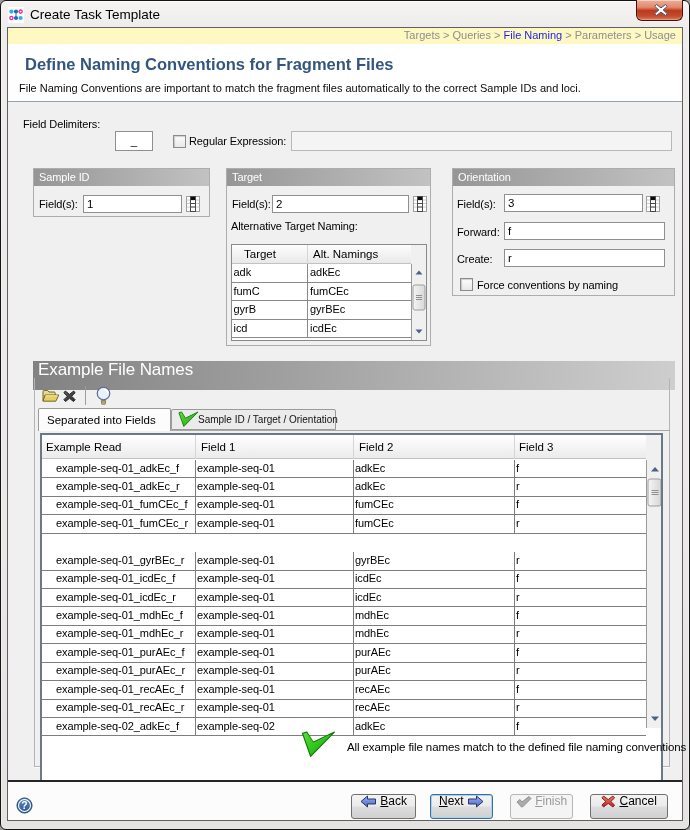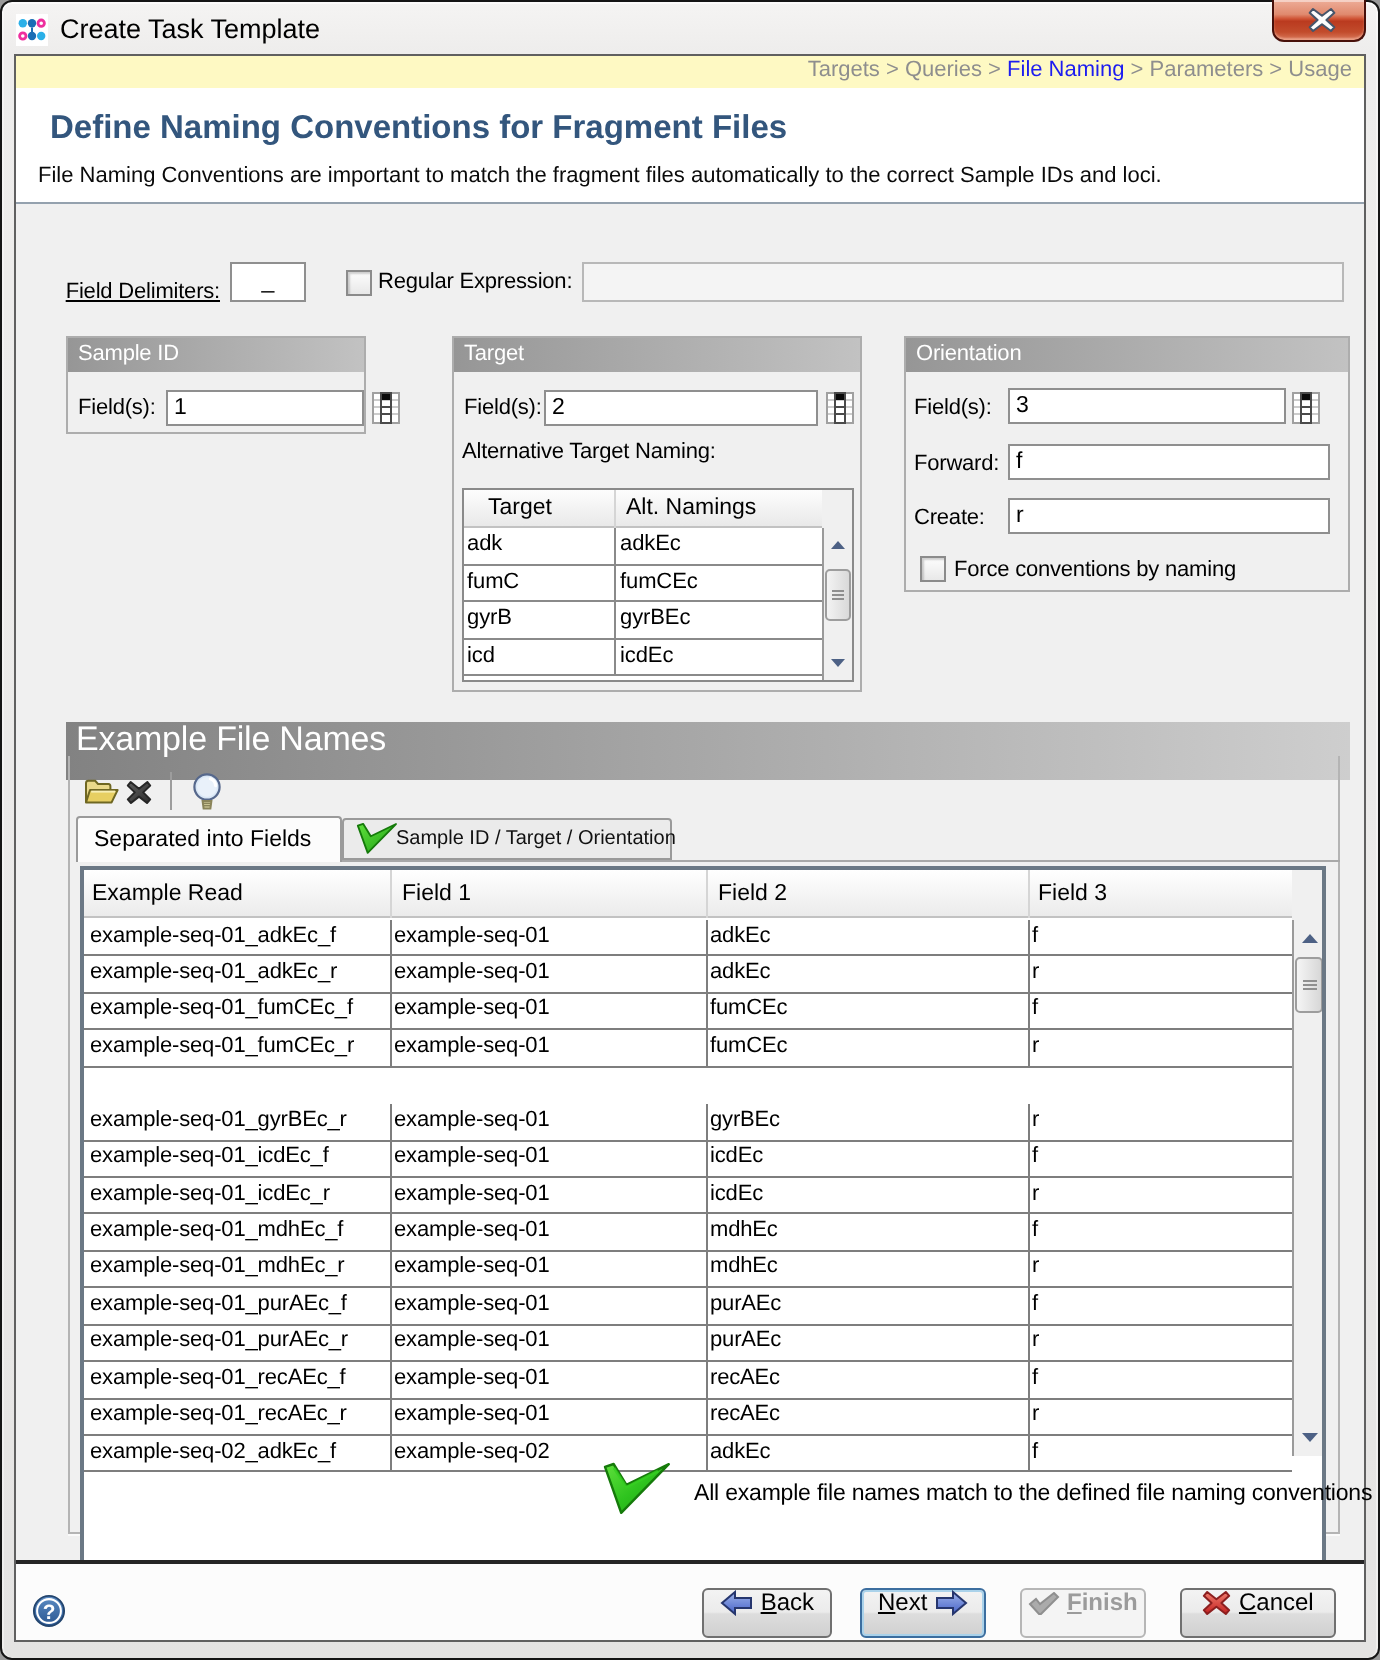--- a/index.html
+++ b/index.html
@@ -35,21 +35,21 @@
   color:#fff; font-size:11px; letter-spacing:-0.1px; line-height:17px; padding-left:5px; }
 
 
 .atrow { left:0; width:179px; height:18.5px; border-bottom:1px solid #8a8a8a; font-size:11px; letter-spacing:-0.05px; }
 .atrow span { position:absolute; left:1.5px; top:2px; }
 .atrow span.c2 { left:78px; }
 .atrow::after { content:""; position:absolute; left:75px; top:0; width:1px; height:18.5px; background:#8a8a8a; }
 
 .bigrow { left:0; width:604px; height:18.43px; border-bottom:1px solid #7e7e7e; font-size:11px; letter-spacing:-0.08px; background:#fff; }
 .bigrow span { position:absolute; top:1.5px; }
-.bigrow .f0 { left:3px; } .bigrow .f1 { left:155px; } .bigrow .f2 { left:313px; } .bigrow .f3 { left:474px; }
+.bigrow .f0 { left:14px; } .bigrow .f1 { left:155px; } .bigrow .f2 { left:313px; } .bigrow .f3 { left:474px; }
 .bigrow::before { content:""; position:absolute; left:153px; top:0; width:1px; height:18.43px; background:#7e7e7e; }
 .bigrow::after { content:""; position:absolute; left:311px; top:0; width:1px; height:18.43px; background:#7e7e7e; }
 .bigrow .v3 { position:absolute; left:472px; top:0; width:1px; height:18.43px; background:#7e7e7e; }
 #btnbar { left:8px; top:780px; width:674px; height:40px; background:#fcfcfc; border-top:2px solid #252525; }
 .btn { position:absolute; top:794px; height:25px; border:1px solid #707070; border-radius:3px;
   background:linear-gradient(180deg,#f3f3f3 0%,#ebebeb 48%,#dddddd 52%,#d0d0d0 100%);
   font-size:12px; color:#000; text-align:center; }
 .btn .u { text-decoration:underline; }
 .btn svg { vertical-align:-2px; }
 .btn.dis { border-color:#b6b6b6; background:#f4f4f4; color:#9b9b9b; }
@@ -72,27 +72,27 @@
     <svg width="45" height="19" viewBox="0 0 45 19" style="position:absolute;left:0;top:0;">
       <path d="M19.5 4.5 L24 7.9 L28.5 4.5 L30.2 6.4 L26.2 10 L30.2 13.6 L28.5 15.5 L24 12.1 L19.5 15.5 L17.8 13.6 L21.8 10 L17.8 6.4 z" fill="#fdfdfd" stroke="#46556b" stroke-width="1" stroke-linejoin="round"></path>
     </svg>
   </div>
   <div class="abs" id="contentbox"></div>
   <div class="abs" id="crumb">Targets &gt; Queries &gt; <span class="cur">File Naming</span> &gt; Parameters &gt; Usage&nbsp;</div>
   <div class="abs" id="headerpanel"></div>
   <div class="abs" id="sub">File Naming Conventions are important to match the fragment files automatically to the correct Sample IDs and loci.</div>
   <div class="abs" id="h1">Define Naming Conventions for Fragment Files</div>
 
-  <div class="abs lbl" style="left:23px;top:140px;width:87px;text-align:right;text-decoration:underline;">Field Delimiters:</div>
+  <div class="abs lbl" style="left:23px;top:118px;width:87px;text-align:left;">Field Delimiters:</div>
   <div class="tf" style="left:115px;top:131px;width:38px;height:20px;text-align:center;padding-left:0;padding-top:3px;">_</div>
   <div class="cb" style="left:173px;top:135px;"></div>
   <div class="abs lbl" style="left:189px;top:135px;">Regular Expression:</div>
   <div class="tf" style="left:291px;top:131px;width:381px;height:20px;background:#f4f4f4;border-color:#b8b8b8;"></div>
 
-  <div class="grp" style="left:33px;top:168px;width:150px;height:49px;">
+  <div class="grp" style="left:33px;top:168px;width:177px;height:49px;">
     <div class="grphead">Sample ID</div>
   </div>
   <div class="abs lbl" style="left:39px;top:198px;">Field(s):</div>
   <div class="tf" style="left:83px;top:195px;width:99px;height:18px;">1</div>
   <svg class="abs" style="left:186px;top:196px;" width="14" height="16" viewBox="0 0 14 16">
     <rect x="0.5" y="0.5" width="13" height="15" fill="#fff" stroke="#a0a0a0"></rect>
     <path d="M1 4h12 M1 7.5h12 M1 11h12" stroke="#cccccc"></path>
     <rect x="4.5" y="0.5" width="5" height="15" fill="none" stroke="#4a4a4a"></rect>
     <rect x="5" y="1" width="4" height="3" fill="#0a0a0a"></rect>
     <path d="M5 7.5h4 M5 11h4" stroke="#4a4a4a"></path>
@@ -390,21 +390,21 @@
     <svg width="17" height="13" viewBox="0 0 17 13">
         <path d="M9.5 1 L9.5 4 L1.5 4 L1.5 9 L9.5 9 L9.5 12 L16 6.5 z" fill="url(#bar2)" stroke="#26366e"></path>
         <defs>
           <linearGradient id="bar2" x1="0" y1="0" x2="0" y2="1">
             <stop offset="0" stop-color="#9fb4ea"></stop>
             <stop offset="1" stop-color="#4763c8"></stop>
           </linearGradient>
         </defs>
       </svg>
   </div>
-  <div class="btn dis" style="left:510px;width:63px;font-weight:bold;">
+  <div class="btn dis" style="left:510px;width:63px;">
     <svg width="16" height="12" viewBox="0 0 16 12">
         <path d="M1 6 L4 3.5 L6 6 L13 0.5 L15 2.5 L6.5 11 L5.5 11 z" fill="#ababab" stroke="#8f8f8f"></path>
       </svg>
     <span style="position:relative;top:-1px;"><span class="u">F</span>inish</span>
   </div>
   <div class="btn" style="left:590px;width:78px;">
     <svg width="15" height="13" viewBox="0 0 15 13">
         <path d="M2.6 1 L7.2 4.6 L11.9 1 L13.6 2.9 L9.7 6.5 L13.6 10.1 L11.9 12 L7.2 8.4 L2.6 12 L0.9 10.1 L4.8 6.5 L0.9 2.9 z" fill="url(#crx)" stroke="#8c1f1f" stroke-linejoin="round"></path>
         <defs>
           <linearGradient id="crx" x1="0" y1="0" x2="0" y2="1">

